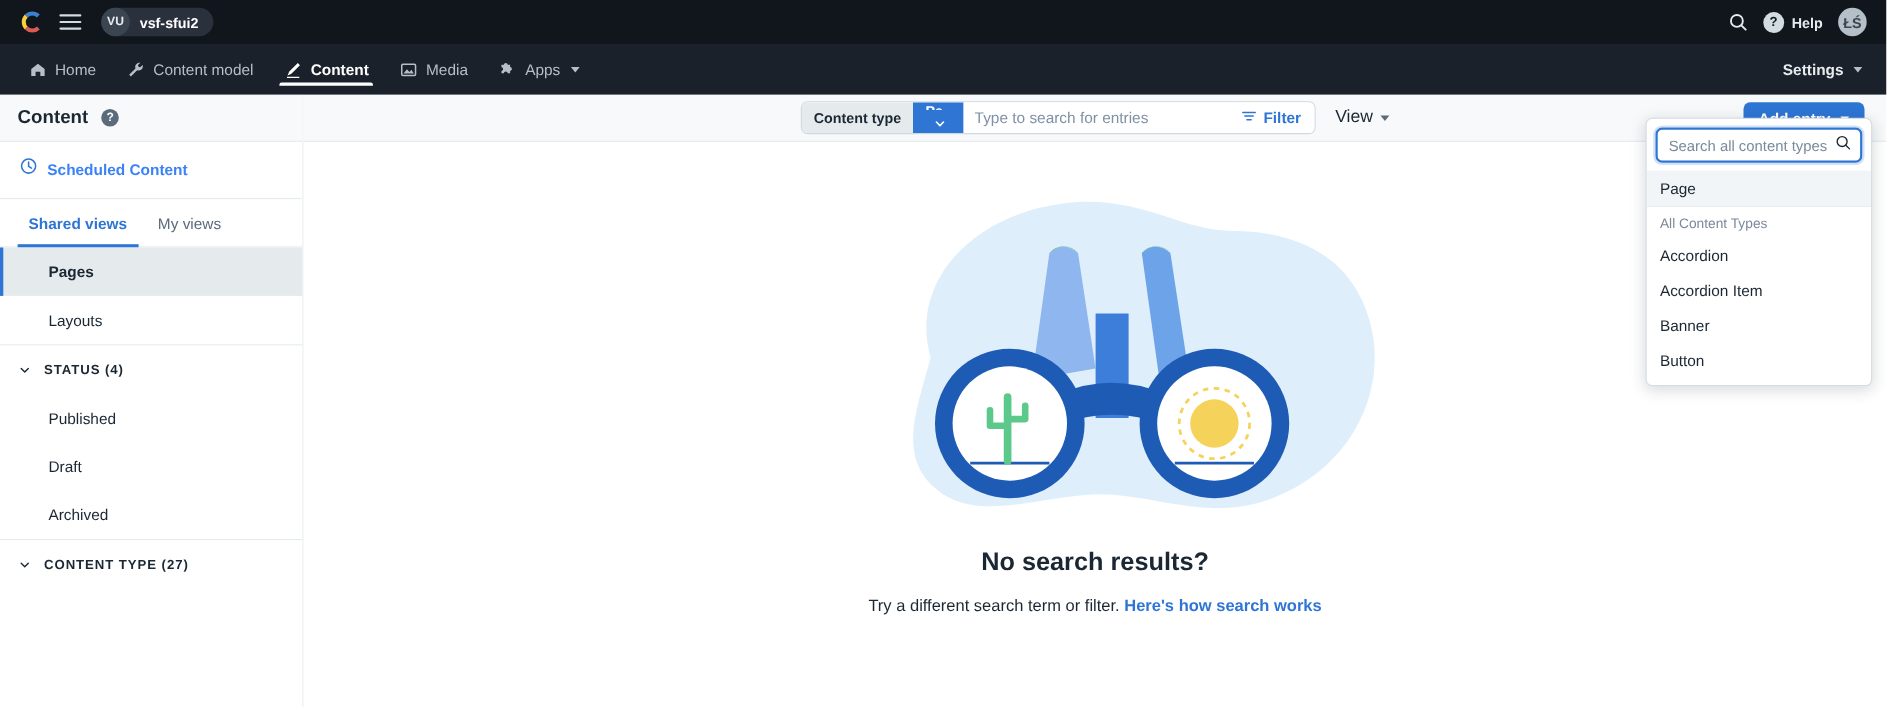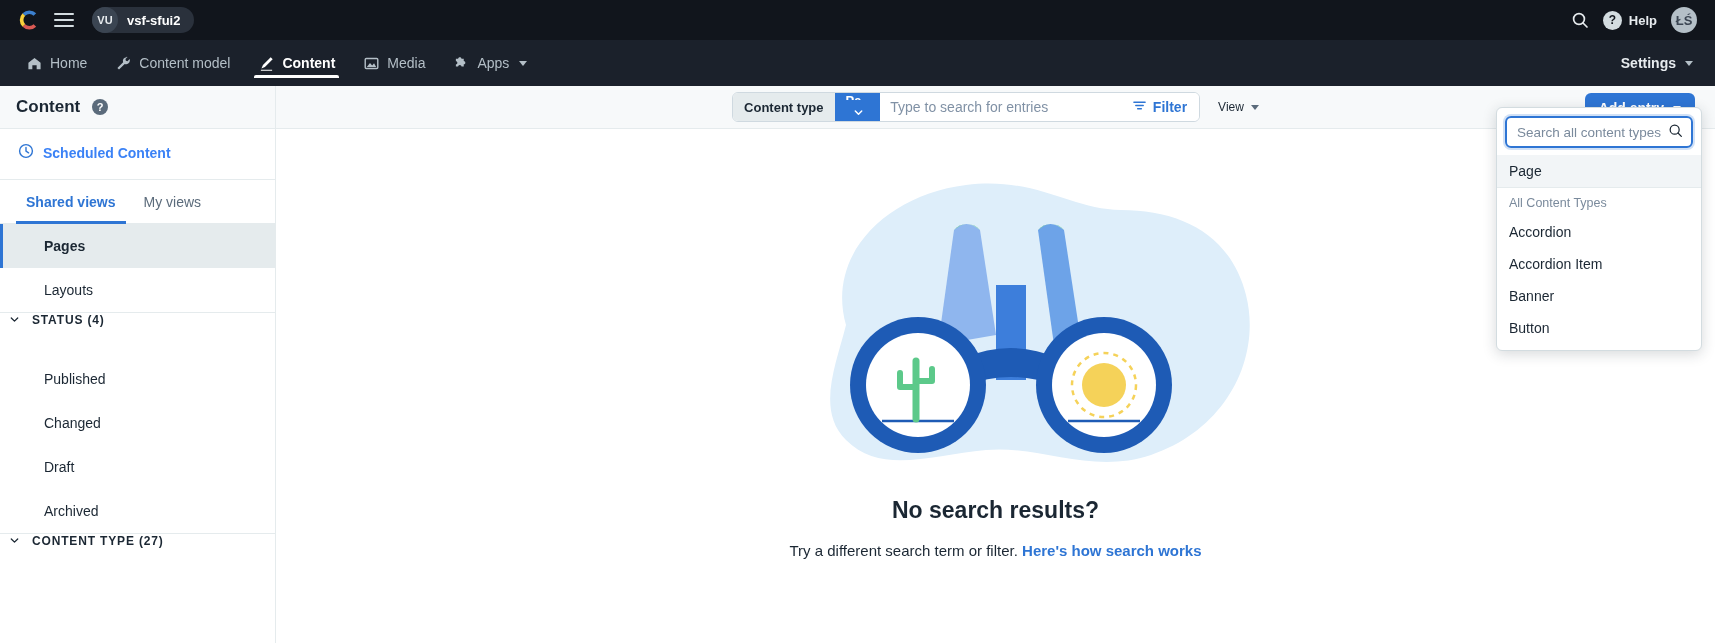--- a/index.html
+++ b/index.html
@@ -165,22 +165,22 @@
   }
   .view-row.selected {
     background:#e5ebed; font-weight:700;
   }
   .view-row.selected:before {
     content:''; position:absolute; left:0; top:0; bottom:0; width:3px; background:#2e75d4;
   }
 
   .section-sep { border-top:1px solid #e5ebed; }
   .section-head {
-    height: 44px; display:flex; align-items:flex-start; gap:12px;
-    padding-left: 8px;
+    height: 44px; display:flex; align-items:center; gap:12px;
+    padding-left: 16px;
     font-size: 12px; font-weight:700; color:#1b2733;
     letter-spacing: 0.07em; cursor:pointer;
   }
   .chev {
     width:12px;height:12px;flex:none;
     display:flex;align-items:center;justify-content:center;
   }
 
   
   .main {
@@ -222,21 +222,21 @@
   .search-input::placeholder { color:#8091a5; }
   .filter-btn {
     display:flex;align-items:center;gap:6px;
     padding: 0 12px 0 4px; height:100%;
     color:#2e75d4;font-size:14px;font-weight:700;cursor:pointer;
     background:#fff;
   }
   .view-btn {
     margin-left: 18px;
     display:flex;align-items:center;gap:7px;
-    font-size:12px;color:#1b2733;cursor:pointer;
+    font-size:16px;color:#1b2733;cursor:pointer;
   }
   .caret-dark {
     width:0;height:0;border-left:4px solid transparent;border-right:4px solid transparent;
     border-top:5px solid #5b6b7b;
   }
   .add-entry {
     position:absolute; right: 20px; top: 7px;
     background:#2e75d4; color:#fff;
     border:0; border-radius:6px;
     height: 30px; padding: 0 14px;
@@ -426,21 +426,20 @@
     <div class="section-sep"></div>
     <div class="section-head">
       <span class="chev">
         <svg width="11" height="11" viewBox="0 0 12 12" fill="none">
             <path d="M2.5 4.3 6 7.8l3.5-3.5" stroke="#1b2733" stroke-width="1.4" stroke-linecap="round" stroke-linejoin="round"></path>
           </svg>
       </span>
       <span>STATUS (4)</span>
     </div>
     <div class="view-row">Published</div>
-    <div class="view-row">Changed</div>
     <div class="view-row">Draft</div>
     <div class="view-row">Archived</div>
 
     <div class="section-sep"></div>
     <div class="section-head">
       <span class="chev">
         <svg width="11" height="11" viewBox="0 0 12 12" fill="none">
             <path d="M2.5 4.3 6 7.8l3.5-3.5" stroke="#1b2733" stroke-width="1.4" stroke-linecap="round" stroke-linejoin="round"></path>
           </svg>
       </span>

